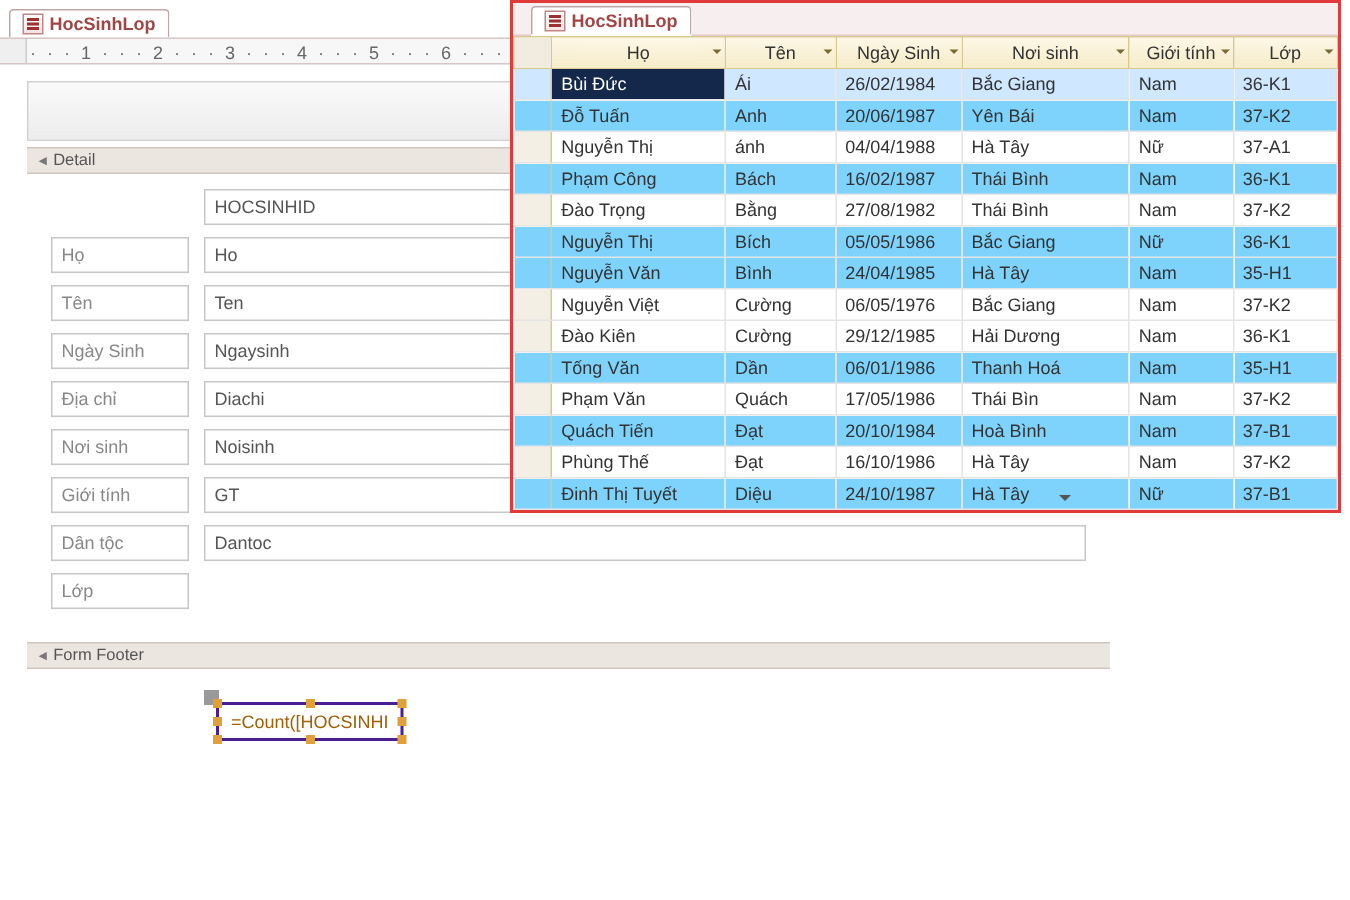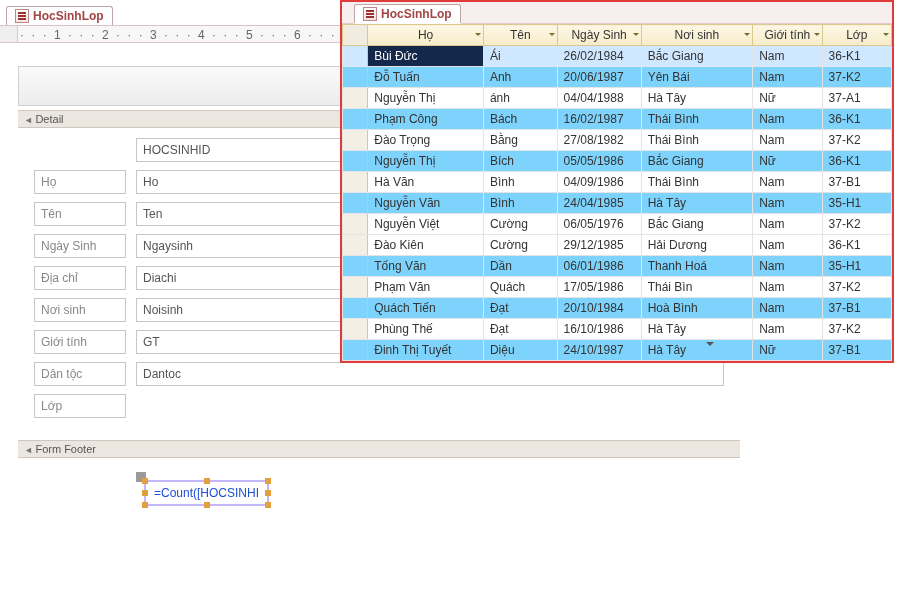--- a/index.html
+++ b/index.html
@@ -10,35 +10,35 @@
   .form-tab { display:inline-flex; align-items:center; border:1px solid #bfa6a6; border-bottom:none; border-radius:3px 3px 0 0; background:#fff; padding:2px 8px; margin-left:6px; box-shadow:0 1px 0 #fff; }
   .form-tab .iconbox { width:14px; height:14px; background:linear-gradient(#fff,#f2e4e4); border:1px solid #c28686; margin-right:4px; display:flex; align-items:center; justify-content:center;}
   .form-tab .iconbox::after { content:""; display:block; width:8px; height:2px; background:#9f3030; box-shadow:0 3px 0 #9f3030, 0 -3px 0 #9f3030; }
   .form-tab span { color:#a24545; font-weight:bold; }
 
   .ruler-h { height:18px; background:#f7f7f7; border-top:1px solid #d8c6c6; border-bottom:1px solid #d8c6c6; position:relative; overflow:hidden; font-size:9px; color:#666; }
   .ruler-h .corner { position:absolute; left:0; top:0; width:18px; height:18px; background:#efefef; border-right:1px solid #ccc;}
   .ruler-v { position:absolute; left:0; top:48px; width:18px; bottom:0; background:#f7f7f7; border-right:1px solid #d8c6c6; font-size:9px; color:#666; }
   .ruler-h .ticks { position:absolute; left:18px; right:0; top:0; height:100%; white-space:nowrap; letter-spacing:2px; padding-left:2px; line-height:18px; }
 
-  .design-surface { position:absolute; left:18px; top:60px; right:0; }
+  .design-surface { position:absolute; left:18px; top:48px; right:0; }
   .band { background:#f2f2f2; border:1px solid #d0d0d0; margin-bottom:4px; }
   .band-header { height:40px; background:linear-gradient(#fafafa,#ececec); }
   .section-bar { background:#ece6e0; border-top:1px solid #cfc7bf; border-bottom:1px solid #cfc7bf; padding:2px 6px; font-size:11px; color:#555; }
   .section-bar::before { content:"◄ "; color:#777; font-size:9px; }
 
   .detail-body { background:#fff; padding:10px 16px 14px 16px; position:relative; }
   .row { display:flex; align-items:center; margin-bottom:8px; }
   .lbl { width:92px; border:1px solid #c7c7c7; background:#fff; color:#888; padding:4px 6px; margin-right:10px; font-size:12px; }
   .txt { flex:1; border:1px solid #c7c7c7; background:#fff; color:#555; padding:4px 6px; position:relative; }
   .combo::after { content:""; position:absolute; right:4px; top:4px; width:16px; height:16px; border:1px solid #bcbcbc; background:linear-gradient(#fdfdfd,#e6e6e6); }
   .combo::before { content:""; position:absolute; right:9px; top:11px; border:4px solid transparent; border-top-color:#555; z-index:1; }
 
   .footer-body { background:#fff; padding:22px 16px 34px 16px; position:relative; }
-  .count-ctl { position:relative; display:inline-block; border:2px solid #c4b5fd; background:#fff; color:#1d4ed8; padding:4px 8px; margin-left:110px; box-shadow:0 0 0 1px #fff inset; }
+  .count-ctl { position:relative; display:inline-block; border:2px solid #4c1d95; background:#fff; color:#a16207; padding:4px 8px; margin-left:110px; box-shadow:0 0 0 1px #fff inset; }
   .handle { position:absolute; width:6px; height:6px; background:#e0a13c; }
   .h-tl { left:-4px; top:-4px; } .h-tr { right:-4px; top:-4px; }
   .h-bl { left:-4px; bottom:-4px; } .h-br { right:-4px; bottom:-4px; }
   .h-ml { left:-4px; top:50%; margin-top:-3px; } .h-mr { right:-4px; top:50%; margin-top:-3px; }
   .h-mt { top:-4px; left:50%; margin-left:-3px; } .h-mb { bottom:-4px; left:50%; margin-left:-3px; }
   .moveh { position:absolute; left:-10px; top:-10px; width:10px; height:10px; background:#9a9a9a; }
 
   
   .sheet-window { position:absolute; left:340px; top:0; width:554px; border:2px solid #e03a3a; background:#fff; }
   .sheet-tabbar { background:#f7efef; border-bottom:1px solid #e6caca; padding:2px 6px 0 6px; }
@@ -200,29 +200,20 @@
         </tr>
         <tr class="alt">
           <td class="rowhead"></td>
           <td>Nguyễn Thị</td>
           <td>Bích</td>
           <td>05/05/1986</td>
           <td>Bắc Giang</td>
           <td>Nữ</td>
           <td>36-K1</td>
         </tr>
-        <tr class="">
-          <td class="rowhead"></td>
-          <td>Hà Văn</td>
-          <td>Bình</td>
-          <td>04/09/1986</td>
-          <td>Thái Bình</td>
-          <td>Nam</td>
-          <td>37-B1</td>
-        </tr>
         <tr class="alt">
           <td class="rowhead"></td>
           <td>Nguyễn Văn</td>
           <td>Bình</td>
           <td>24/04/1985</td>
           <td>Hà Tây</td>
           <td>Nam</td>
           <td>35-H1</td>
         </tr>
         <tr class="">

